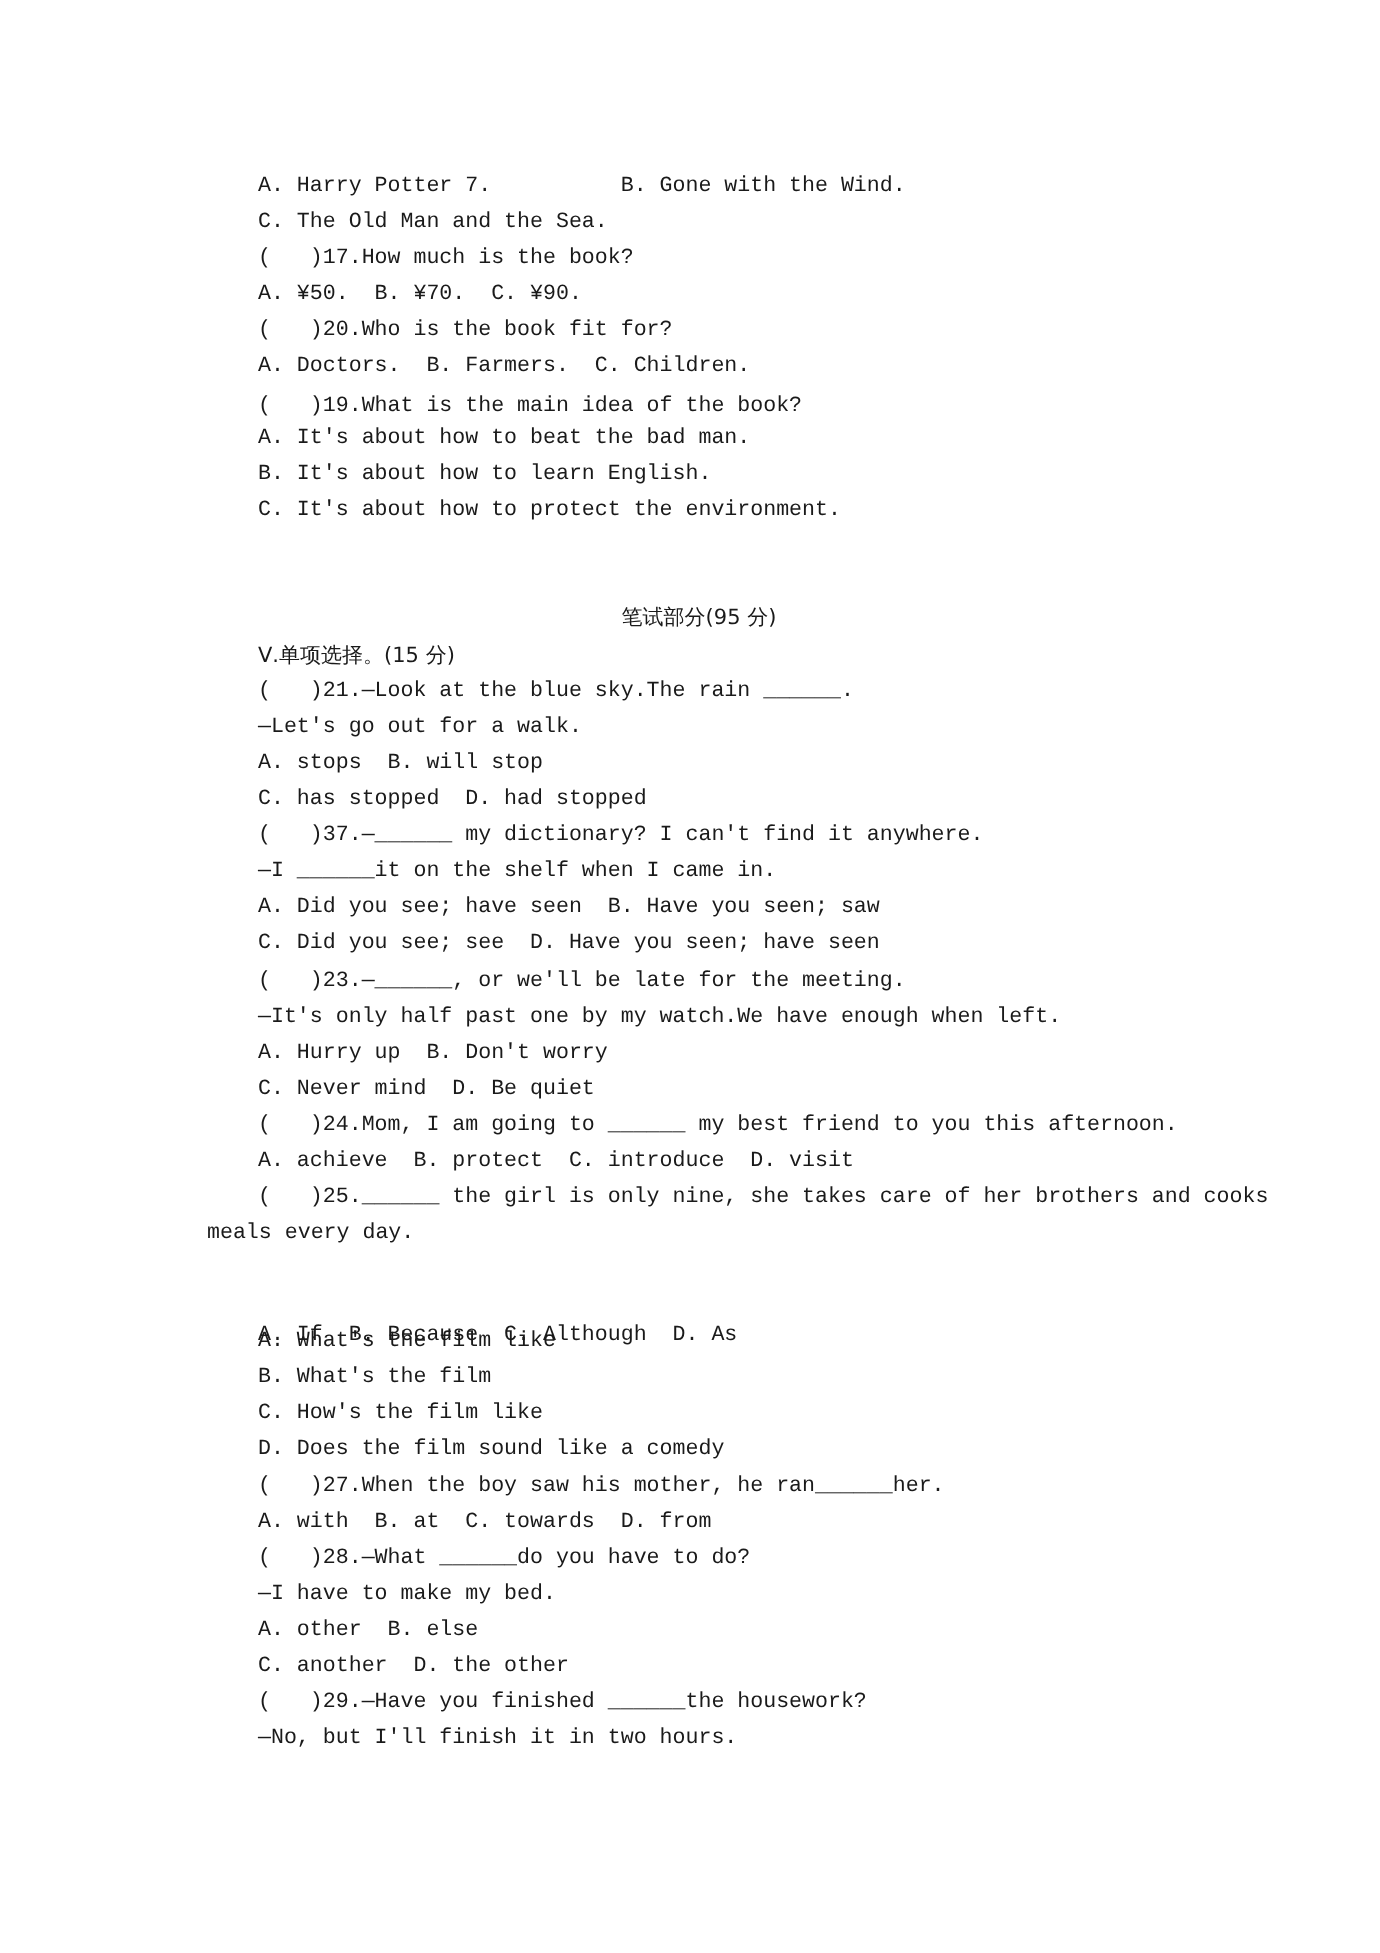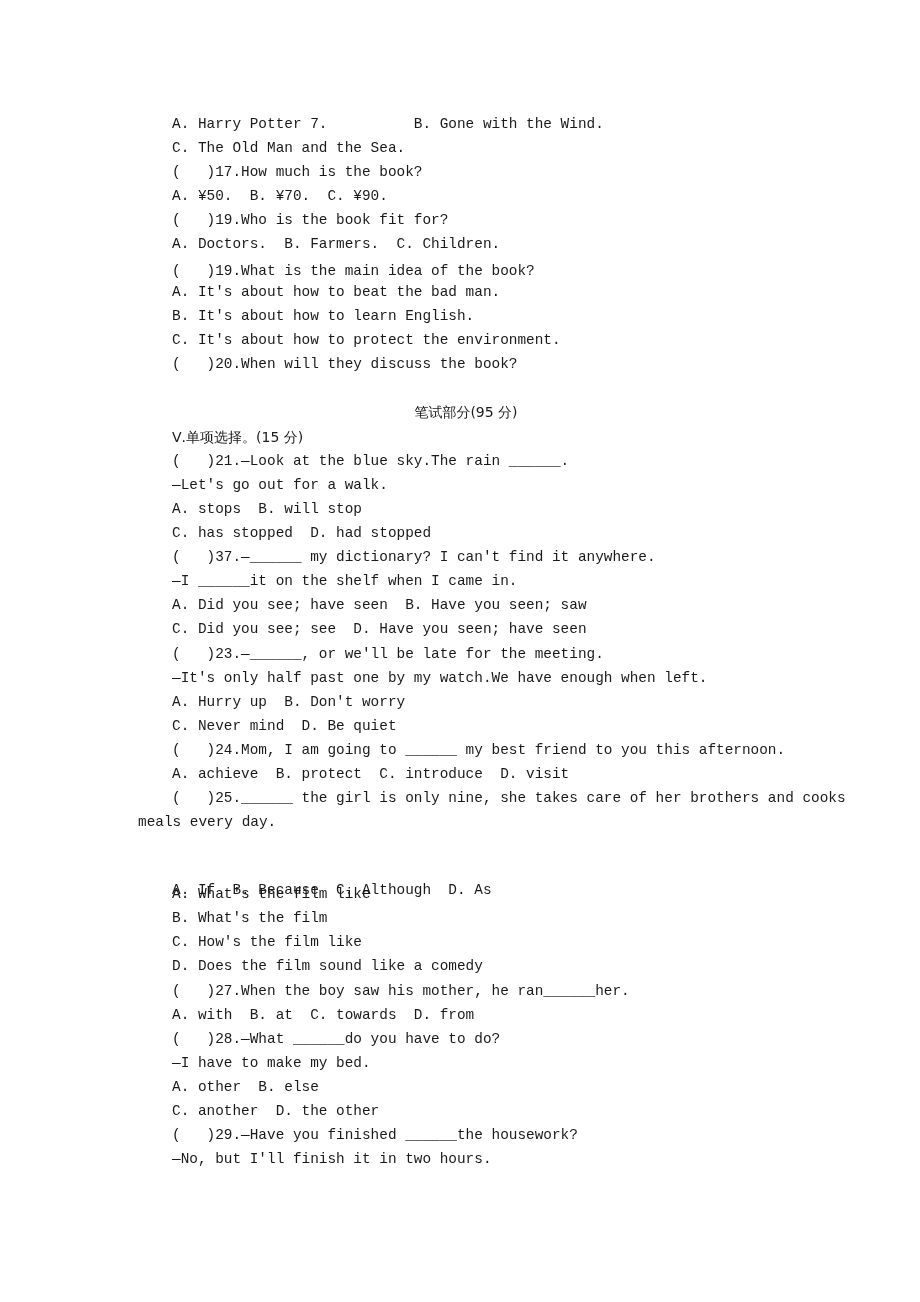--- a/index.html
+++ b/index.html
@@ -47,27 +47,26 @@
     }
   </style>
 </head>
 <body>
 
 <div class="page">
   <div class="line" style="top:115px">A. Harry Potter 7.          B. Gone with the Wind.</div>
   <div class="line" style="top:139px">C. The Old Man and the Sea.</div>
   <div class="line" style="top:163px">(   )17.How much is the book?</div>
   <div class="line" style="top:187px">A. ¥50.  B. ¥70.  C. ¥90.</div>
-  <div class="line" style="top:211px">(   )19.Who is the book fit for?</div>
+  <div class="line" style="top:211px">(   )20.Who is the book fit for?</div>
   <div class="line" style="top:235px">A. Doctors.  B. Farmers.  C. Children.</div>
   <div class="line" style="top:262px">(   )19.What is the main idea of the book?</div>
   <div class="line" style="top:283px">A. It's about how to beat the bad man.</div>
   <div class="line" style="top:307px">B. It's about how to learn English.</div>
   <div class="line" style="top:331px">C. It's about how to protect the environment.</div>
-  <div class="line" style="top:355px">(   )20.When will they discuss the book?</div>
   <div class="line center" style="top:403px">笔试部分(95 分)</div>
   <div class="line section" style="top:428px">Ⅴ.单项选择。(15 分)</div>
   <div class="line" style="top:452px">(   )21.—Look at the blue sky.The rain ______.</div>
   <div class="line" style="top:476px">—Let's go out for a walk.</div>
   <div class="line" style="top:500px">A. stops  B. will stop</div>
   <div class="line" style="top:524px">C. has stopped  D. had stopped</div>
   <div class="line" style="top:548px">(   )37.—______ my dictionary? I can't find it anywhere.</div>
   <div class="line" style="top:572px">—I ______it on the shelf when I came in.</div>
   <div class="line" style="top:596px">A. Did you see; have seen  B. Have you seen; saw</div>
   <div class="line" style="top:620px">C. Did you see; see  D. Have you seen; have seen</div>

